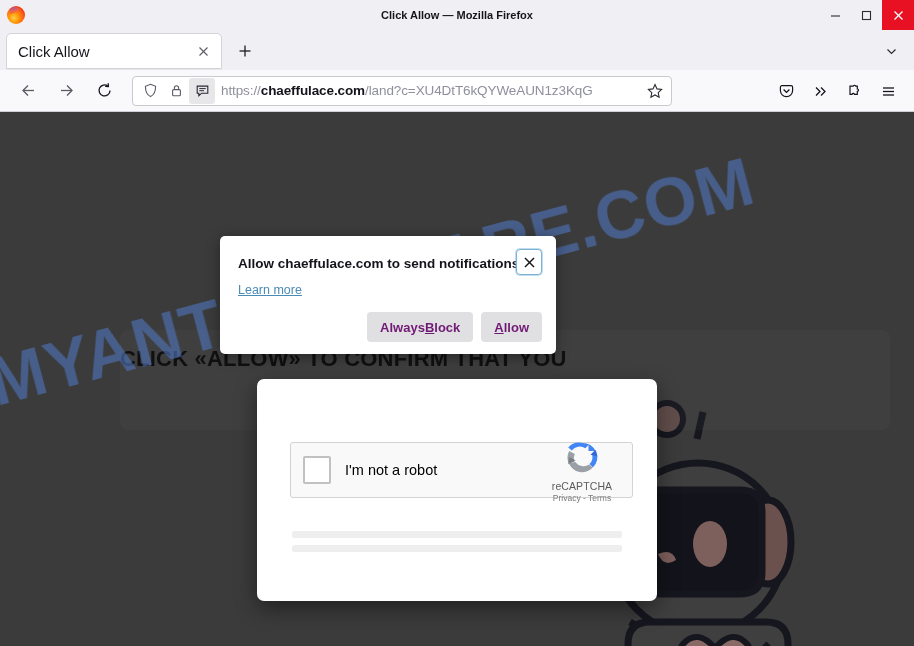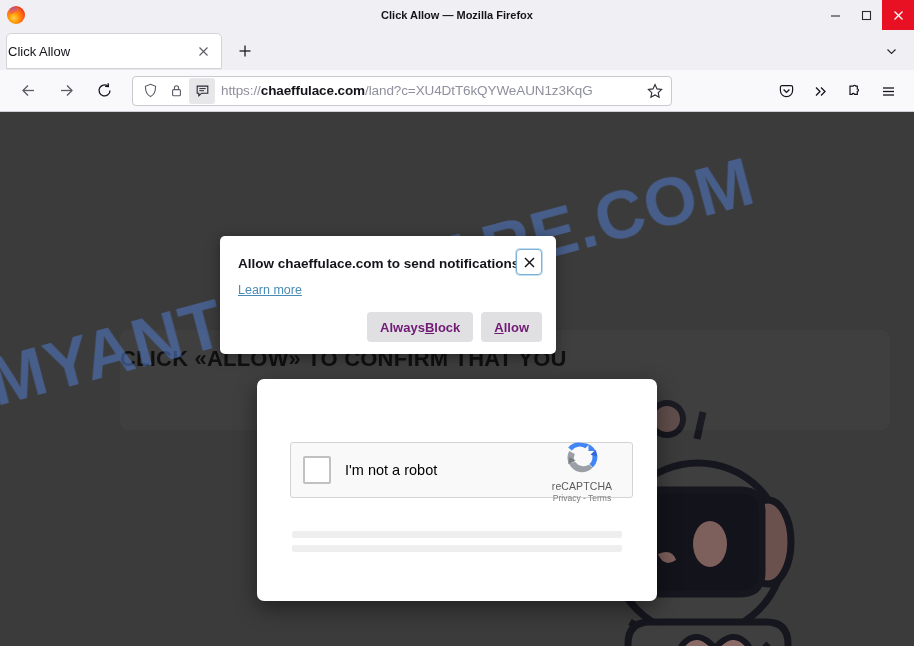--- a/index.html
+++ b/index.html
@@ -73,22 +73,22 @@
     margin-left: 6px; margin-bottom: 1px;
     width: 216px; height: 36px;
     background: #fff;
     border: 1px solid #d3d3d8;
     border-radius: 5px 5px 0 0;
     display: flex; align-items: center;
     box-shadow: 0 1px 0 rgba(0,0,0,.04);
   }
   .tab-label {
     flex: 1;
-    margin-left: 1px;
-    font-size: 13px; color: #15141a;
+    margin-left: 11px;
+    font-size: 15px; color: #15141a;
     white-space: nowrap; overflow: hidden; text-overflow: ellipsis;
   }
   .tab-close {
     width: 24px; height: 24px; margin-right: 6px;
     display: flex; align-items: center; justify-content: center;
     color: #5b5b66;
   }
   .newtab {
     width: 30px; height: 30px; margin-left: 8px; margin-bottom: 4px;
     display: flex; align-items: center; justify-content: center;

